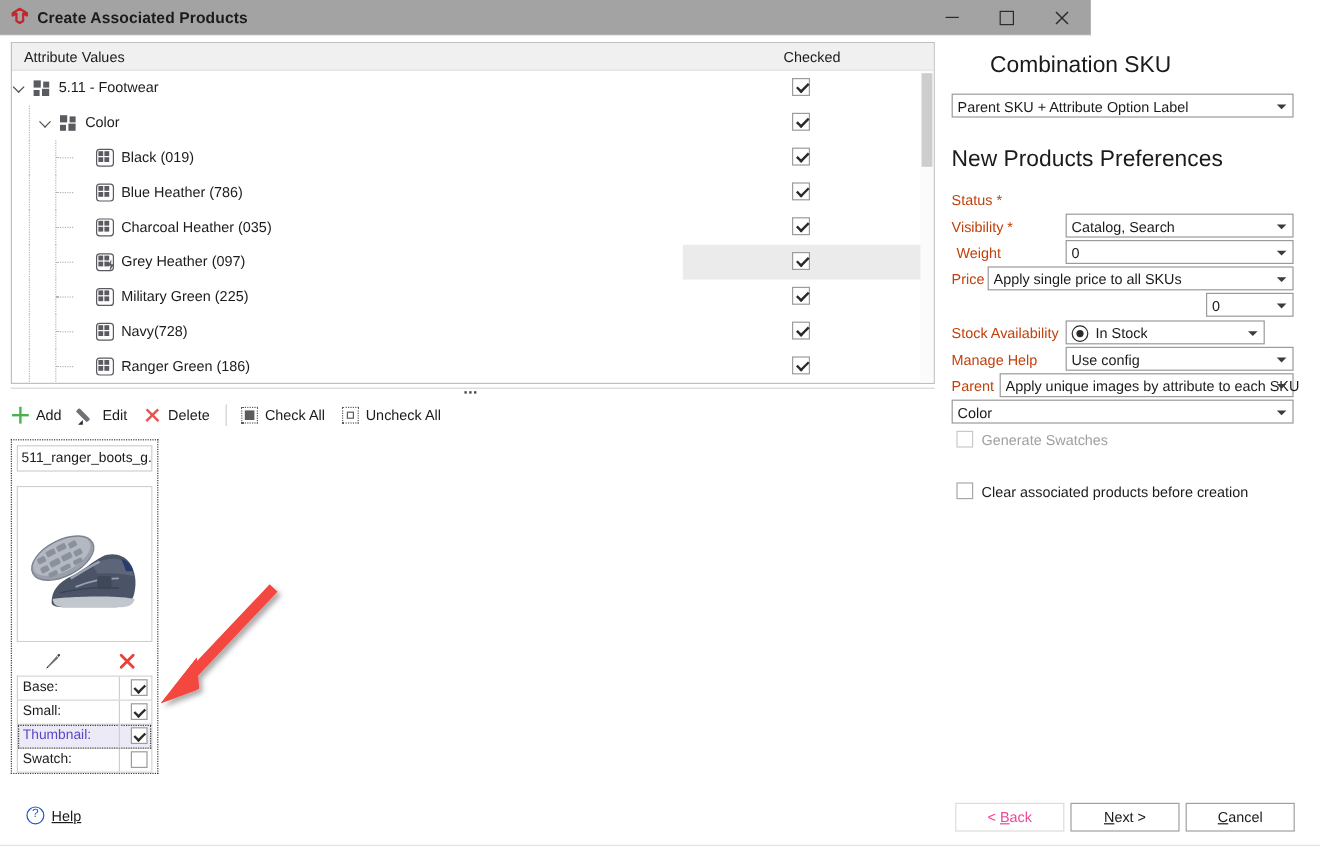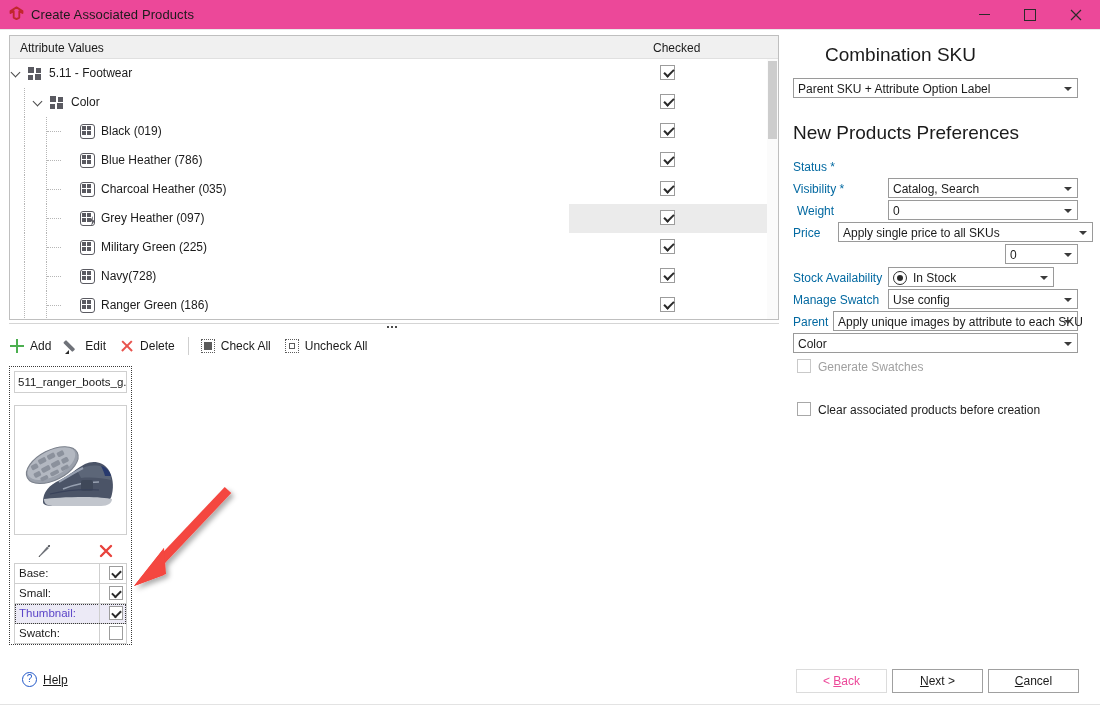--- a/index.html
+++ b/index.html
@@ -7,23 +7,24 @@
     width:1100px;height:710px;
     background:#ffffff;
     font-family:"Liberation Sans", sans-serif;
     font-size:12px;
     color:#1a1a1a;
     overflow:hidden;
     position:relative;
   }
   
   #titlebar{
-    position:absolute;left:0;top:0;width:1100px;height:29px;
-    background:#ec4899;
+    position:absolute;left:0;top:0;width:909px;height:29px;
+    background:#a3a3a3;
     border-bottom:1px solid #e8e8e8;
+    font-weight:bold;
   }
   #app-icon{
     position:absolute;left:8px;top:6px;width:17px;height:17px;
   }
   #title-text{
     position:absolute;left:31px;top:7px;
     font-size:13px;color:#1b1b1b;letter-spacing:.1px;
   }
   .wbtn{
     position:absolute;top:0;width:46px;height:29px;
@@ -209,21 +210,21 @@
   .fld{
     position:absolute;height:20px;border:1px solid #9a9a9a;background:#fff;box-sizing:border-box;
     font-size:12px;color:#1b1b1b;
   }
   .fld .val{position:absolute;left:4px;top:3px;white-space:nowrap;overflow:hidden;}
   .fld .arw{
     position:absolute;right:5px;top:8px;width:0;height:0;
     border-left:4px solid transparent;border-right:4px solid transparent;
     border-top:4px solid #3b3b3b;
   }
-  .lbl{position:absolute;font-size:12px;color:#0369a1;white-space:nowrap;}
+  .lbl{position:absolute;font-size:12px;color:#c2410c;white-space:nowrap;}
   .rchkbox{
     position:absolute;width:14px;height:14px;border:1px solid #a8a8a8;background:#fff;box-sizing:border-box;
   }
   .rchklabel{position:absolute;font-size:12px;color:#1b1b1b;}
   .rchklabel.dim{color:#a0a0a0;}
   .rchkbox.dim{border-color:#c9c9c9;}
   .eyeic{
     position:absolute;left:4px;top:3px;width:14px;height:14px;border:1.4px solid #2b2b2b;border-radius:50%;
     box-sizing:border-box;
   }
@@ -561,38 +562,38 @@
     <span class="arw"></span>
   </div>
 
   <div class="lbl" style="left:4px;top:166px;">Weight</div>
   <div class="fld" style="left:95px;top:162px;width:190px;">
     <span class="val">0</span>
     <span class="arw"></span>
   </div>
 
   <div class="lbl" style="left:0;top:188px;">Price</div>
-  <div class="fld" style="left:45px;top:184px;width:255px;">
+  <div class="fld" style="left:30px;top:184px;width:255px;">
     <span class="val">Apply single price to all SKUs</span>
     <span class="arw"></span>
   </div>
 
   <div class="fld" style="left:212px;top:206px;width:73px;">
     <span class="val">0</span>
     <span class="arw"></span>
   </div>
 
   <div class="lbl" style="left:0;top:233px;">Stock Availability</div>
   <div class="fld" style="left:95px;top:229px;width:166px;">
     <span class="eyeic"></span>
     <span class="val" style="left:24px;">In Stock</span>
     <span class="arw"></span>
   </div>
 
-  <div class="lbl" style="left:0;top:255px;">Manage Swatch</div>
+  <div class="lbl" style="left:0;top:255px;">Manage Help</div>
   <div class="fld" style="left:95px;top:251px;width:190px;">
     <span class="val">Use config</span>
     <span class="arw"></span>
   </div>
 
   <div class="lbl" style="left:0;top:277px;">Parent</div>
   <div class="fld" style="left:40px;top:273px;width:245px;">
     <span class="val">Apply unique images by attribute to each SKU</span>
     <span class="arw"></span>
   </div>

